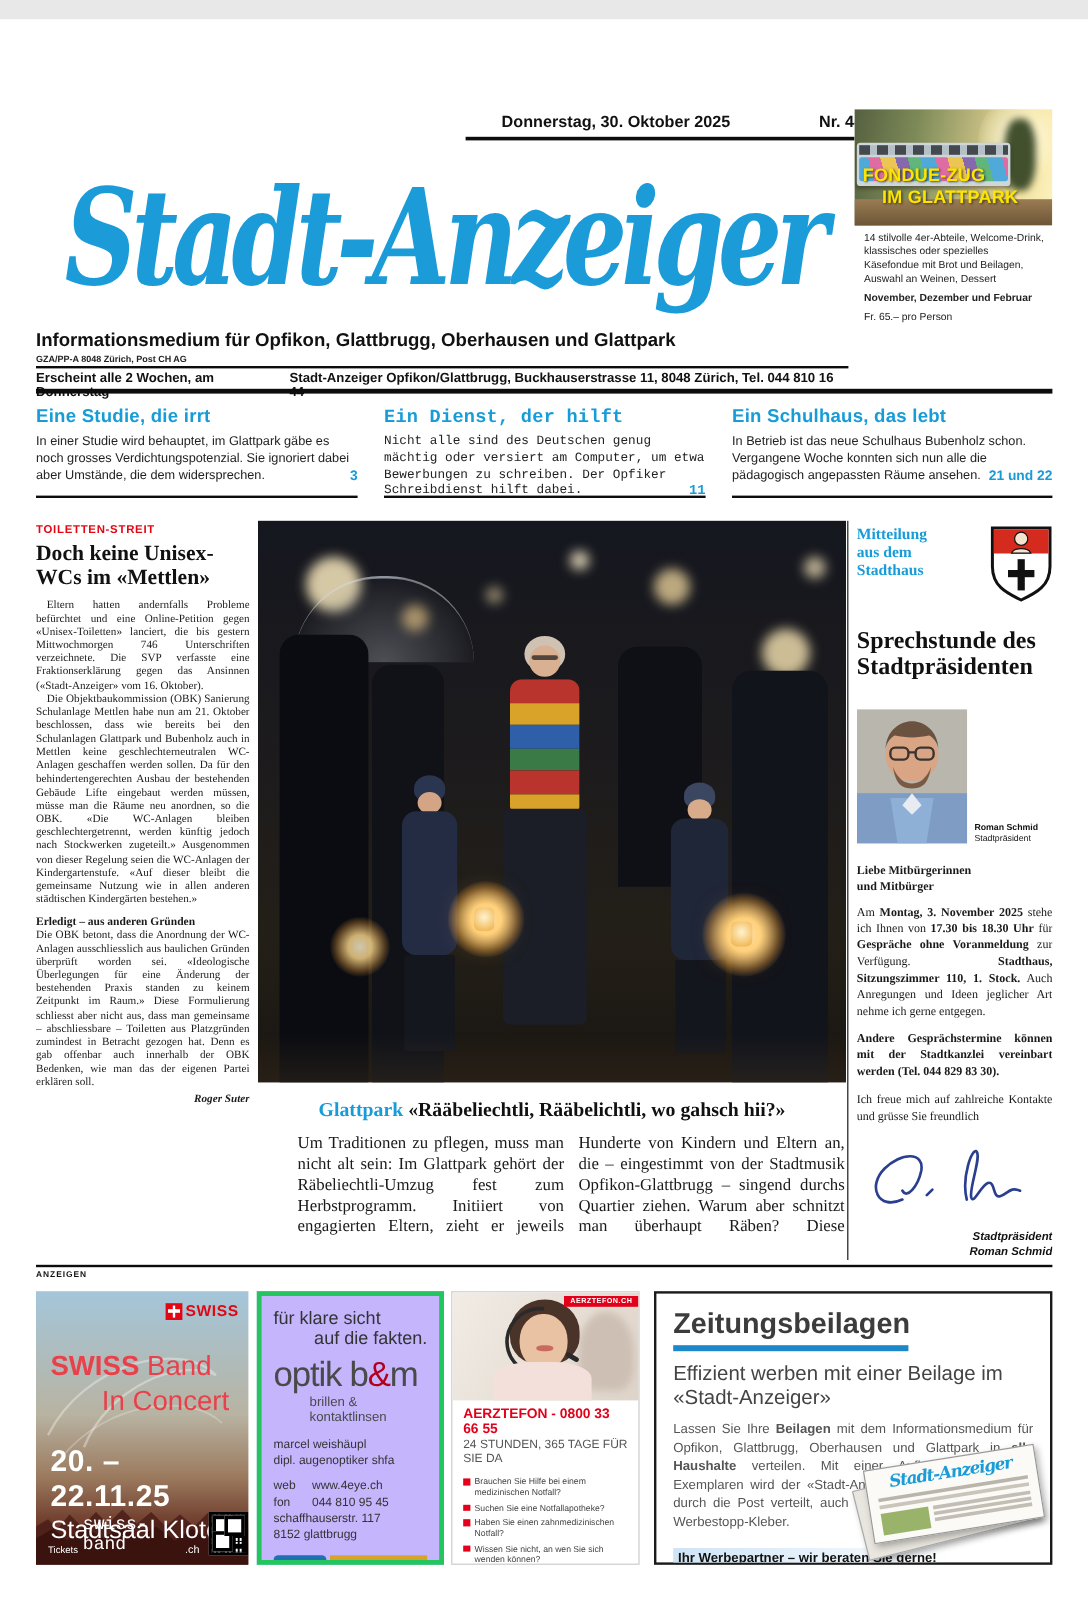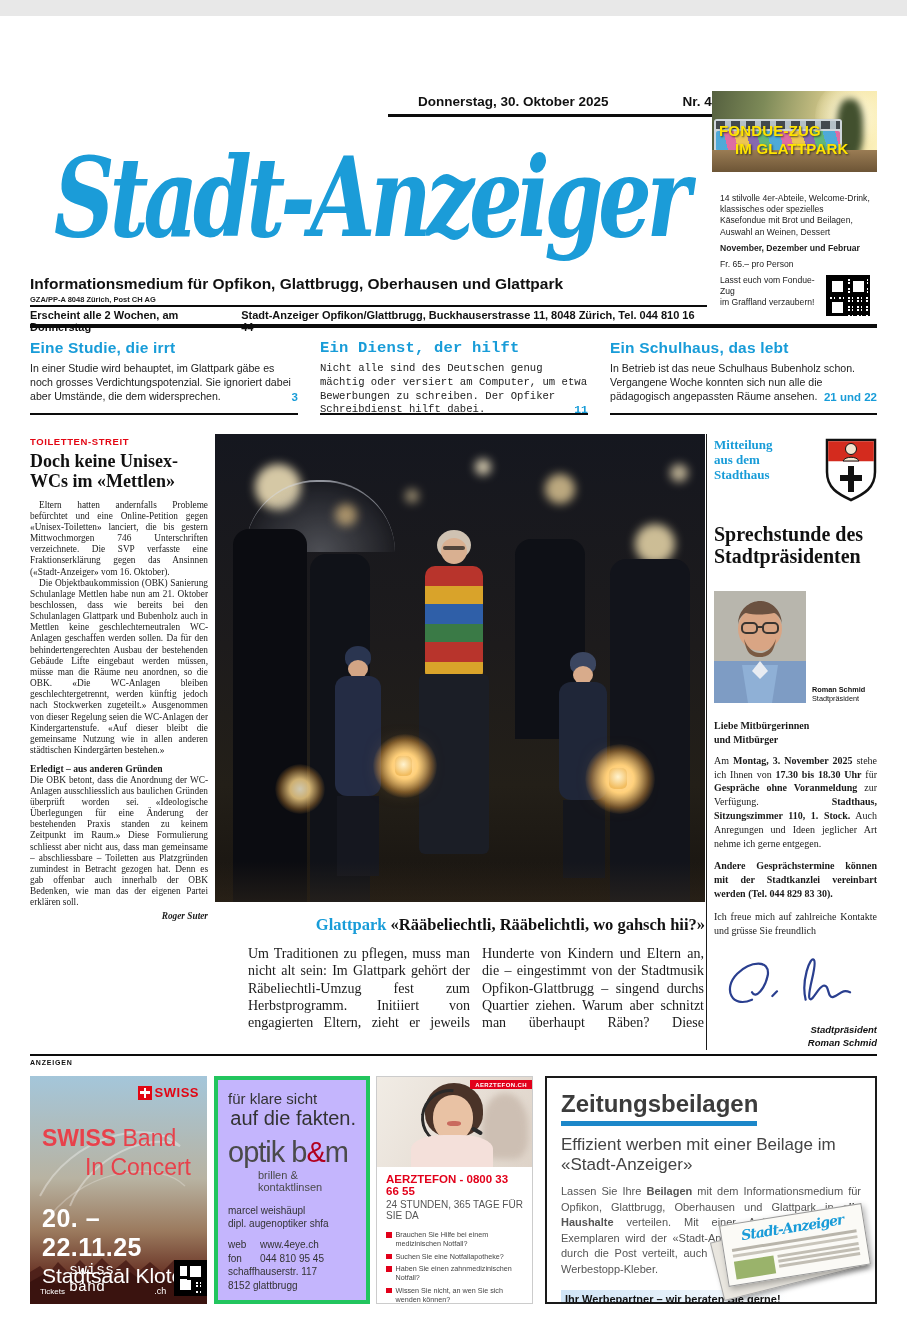--- a/index.html
+++ b/index.html
@@ -34,21 +34,21 @@
   .author{text-align:right;font-weight:bold;font-style:italic;margin-top:2px;}
   
   .photo{background:linear-gradient(180deg,#15171f 0%,#1d1b1c 45%,#231f18 75%,#181410 100%);overflow:hidden;}
   .bk{position:absolute;border-radius:50%;filter:blur(5px);}
   .sil{position:absolute;background:#0b0c11;border-radius:16px 16px 0 0;}
   .glow{position:absolute;border-radius:50%;
         background:radial-gradient(circle,#fff6d8 0%,#ffd98a 28%,rgba(255,170,60,.35) 58%,transparent 72%);}
   .lant{position:absolute;background:radial-gradient(circle at 50% 42%,#fff3cf,#f2bd60 75%);
         border-radius:5px;box-shadow:0 0 20px 9px rgba(255,190,90,.5);}
   
-  .captitle{font-size:16.5px;font-weight:bold;text-align:right;}
+  .captitle{font-size:16.5px;font-weight:bold;text-align:center;}
   .captitle .loc{color:#189cd8;}
   .capbody{font-size:14px;line-height:1.24;column-count:2;column-gap:12px;color:#1a1a1a;}
   .capbody p{margin:0;}
   
   .vline{background:#1a1a1a;width:1px;}
   .mitlabel{color:#189cd8;font-weight:bold;font-size:13px;line-height:1.15;}
   .rheadline{font-size:20px;font-weight:bold;line-height:1.08;}
   .rbody{font-size:10px;line-height:1.38;color:#1a1a1a;}
   .rbody p{margin:0 0 9px 0;}
   .portcap{font-size:7.3px;line-height:1.25;text-align:left;}
@@ -81,47 +81,37 @@
 <body>
 
 <div class="page">
 
   <div class="abs dateline" style="left:388px;top:78px;width:320px;">
     <span>Donnerstag, 30. Oktober 2025</span>
     <span>Nr. 44/45</span>
   </div>
 
   <div class="abs fondue" style="left:712px;top:75px;width:165px;height:225px;">
-    <div class="abs" style="left:0;top:0;width:165px;height:81px;background:linear-gradient(100deg,#55603f 0%,#7d8a58 30%,#c9c084 62%,#f3e3a2 82%,#fdf3c0 100%);overflow:hidden;">
+    <div class="abs" style="left:0;top:0;width:165px;height:97px;background:linear-gradient(100deg,#55603f 0%,#7d8a58 30%,#c9c084 62%,#f3e3a2 82%,#fdf3c0 100%);overflow:hidden;">
       <div class="abs" style="right:-8px;top:-10px;width:70px;height:70px;border-radius:50%;background:radial-gradient(circle,rgba(255,252,230,.95),rgba(255,245,200,.3) 60%,transparent 75%);"></div>
       <div class="abs" style="right:14px;top:8px;width:26px;height:60px;background:#42502e;border-radius:40%;filter:blur(3px);"></div>
       <div class="abs" style="left:2px;top:28px;width:128px;height:36px;background:#cfd6da;border-radius:3px;box-shadow:0 2px 3px rgba(30,30,20,.4);">
         <div class="abs" style="left:2px;top:2px;width:124px;height:8px;background:repeating-linear-gradient(90deg,#20262b 0 9px,#aebbc2 9px 15px);opacity:.8;"></div>
         <div class="abs" style="left:2px;top:12px;width:124px;height:20px;background:repeating-linear-gradient(75deg,#38a2d8 0 12px,#e05a9a 12px 22px,#f2c23a 22px 34px,#7a55a8 34px 44px,#4db06a 44px 54px);opacity:.85;border-radius:2px;"></div>
       </div>
       <div class="abs" style="left:0;bottom:0;width:165px;height:22px;background:linear-gradient(180deg,#9a7c54,#6d5536);"></div>
       <div class="abs ftitle" style="left:7px;bottom:14px;">
         <div>FONDUE-ZUG</div>
         <div style="padding-left:16px;">IM GLATTPARK</div>
       </div>
     </div>
     <div class="abs fbody" style="left:8px;top:102px;width:150px;">
       <div>14 stilvolle 4er-Abteile, Welcome-Drink, klassisches oder spezielles Käsefondue mit Brot und Beilagen, Auswahl an Weinen, Dessert</div>
       <div class="b" style="margin-top:5px;">November, Dezember und Februar</div>
       <div style="margin-top:5px;">Fr. 65.– pro Person</div>
-      <div style="margin-top:5px;display:flex;">
-        <div style="flex:1;">
-          <div>Lasst euch vom Fondue-Zug</div>
-          <div>im Graffland verzaubern!</div>
-
-        </div>
-        <div class="qr" style="width:44px;height:44px;flex:none;">
-            <span class="fin"></span>
-          </div>
-      </div>
     </div>
   </div>
 
   <div class="abs masthead" style="left:30px;top:132px;width:680px;">Stadt-Anzeiger</div>
   <div class="abs subtitle" style="left:30px;top:259px;width:680px;">Informationsmedium für Opfikon, Glattbrugg, Oberhausen und Glattpark</div>
   <div class="abs postline" style="left:30px;top:279px;">GZA/PP-A 8048 Zürich, Post CH AG</div>
   <div class="abs rule" style="left:30px;top:289px;width:677px;height:2px;"></div>
   <div class="abs metarow" style="left:30px;top:293px;width:677px;">
     <span>Erscheint alle 2 Wochen, am Donnerstag</span>
     <span>Stadt-Anzeiger Opfikon/Glattbrugg, Buckhauserstrasse 11, 8048 Zürich, Tel. 044 810 16 44</span>
@@ -287,21 +277,21 @@
       <span style="font-size:15px;font-family:'Liberation Mono',monospace;">swiss-band</span>
       <span style="font-size:9px;">.ch</span>
       <span class="qr" style="width:36px;height:36px;background-color:#fff;margin-left:4px;">
           <span class="fin"></span>
         </span>
     </div>
   </div>
 
   <div class="abs optik" style="left:214px;top:1060px;width:156px;height:228px;padding:10px 10px;">
     <div style="font-size:15px;color:#333;">für klare sicht</div>
-    <div style="font-size:20px;color:#333;text-align:right;">auf die fakten.</div>
+    <div style="font-size:15px;color:#333;text-align:right;">auf die fakten.</div>
     <div style="font-size:29px;color:#4a4a4a;line-height:1;margin-top:8px;letter-spacing:-1px;"><span>optik b</span><span style="color:#b2001e;">&amp;</span><span>m</span></div>
     <div style="font-size:11px;color:#4a4a4a;margin:2px 0 0 30px;">brillen &amp; kontaktlinsen</div>
     <div style="font-size:10px;color:#333;margin-top:11px;line-height:1.3;">
       <div>marcel weishäupl</div>
       <div>dipl. augenoptiker shfa</div>
     </div>
     <div style="font-size:10px;color:#333;margin-top:8px;line-height:1.35;">
       <div><span style="display:inline-block;width:32px;">web</span><span>www.4eye.ch</span></div>
       <div><span style="display:inline-block;width:32px;">fon</span><span>044 810 95 45</span></div>
       <div>schaffhauserstr. 117</div>

